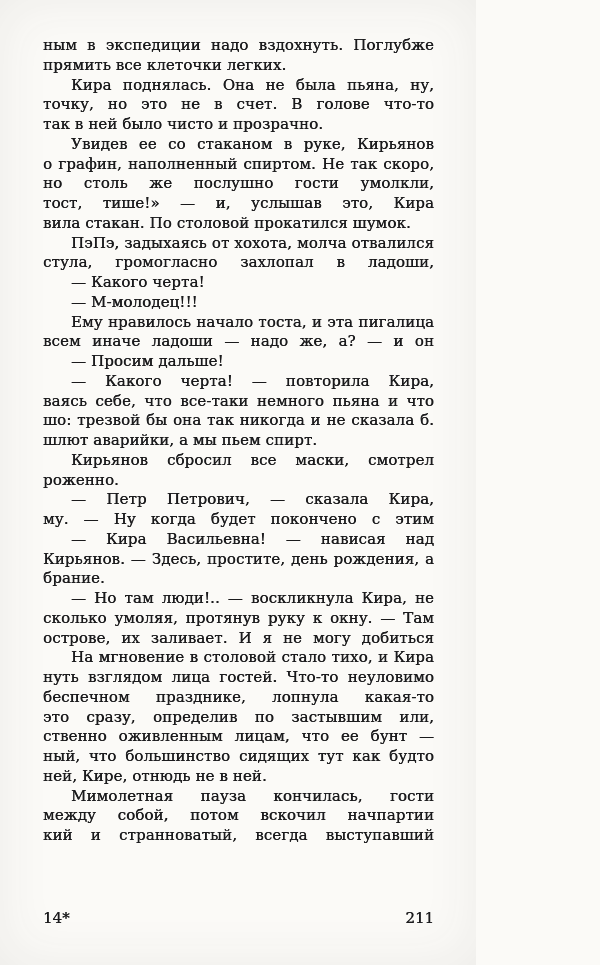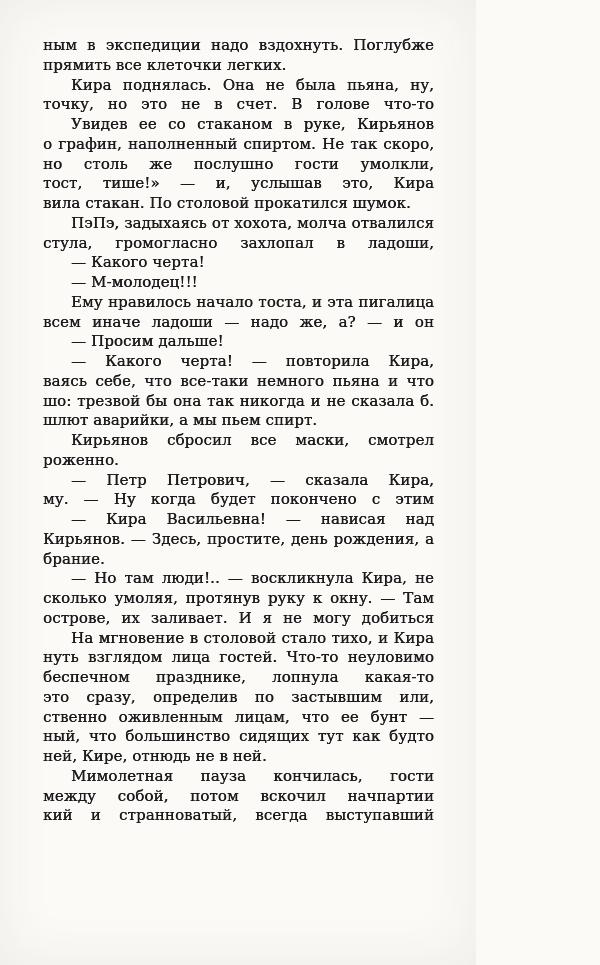--- a/index.html
+++ b/index.html
@@ -65,20 +65,21 @@
 
 <div class="page">
   <div class="text-block">
       <div class="paragraph">
         <div class="line">ным в экспедиции надо вздохнуть. Поглубже вздохнуть, рас-</div>
         <div class="line last">прямить все клеточки легких.</div>
       </div>
       <div class="paragraph">
         <div class="line indent">Кира поднялась. Она не была пьяна, ну, может, самую чу-</div>
         <div class="line">точку, но это не в счет. В голове что-то позванивало едва, а</div>
+        <div class="line last">так в ней было чисто и прозрачно.</div>
       </div>
       <div class="paragraph">
         <div class="line indent">Увидев ее со стаканом в руке, Кирьянов покончено ножом</div>
         <div class="line">о графин, наполненный спиртом. Не так скоро, как вначале,</div>
         <div class="line">но столь же послушно гости умолкли, перешептываясь: «Тост,</div>
         <div class="line">тост, тише!» — и, услышав это, Кира демонстративно поста-</div>
         <div class="line last">вила стакан. По столовой прокатился шумок.</div>
       </div>
       <div class="paragraph">
         <div class="line indent">ПэПэ, задыхаясь от хохота, молча отвалился на спинку</div>
@@ -129,13 +130,17 @@
         <div class="line">ственно оживленным лицам, что ее бунт — факт не неожидан-</div>
         <div class="line">ный, что большинство сидящих тут как будто давно готово</div>
         <div class="line last">ней, Кире, отнюдь не в ней.</div>
       </div>
       <div class="paragraph">
         <div class="line indent">Мимолетная пауза кончилась, гости зашумели, споря пока</div>
         <div class="line">между собой, потом вскочил начпартии Лаврентьев, близору-</div>
         <div class="line last">кий и странноватый, всегда выступавший невпопад на летуч-</div>
       </div>
     </div>
+  <div class="footer">
+    <span>14*</span>
+    <span>211</span>
+  </div>
 </div>
 
 </body></html>

